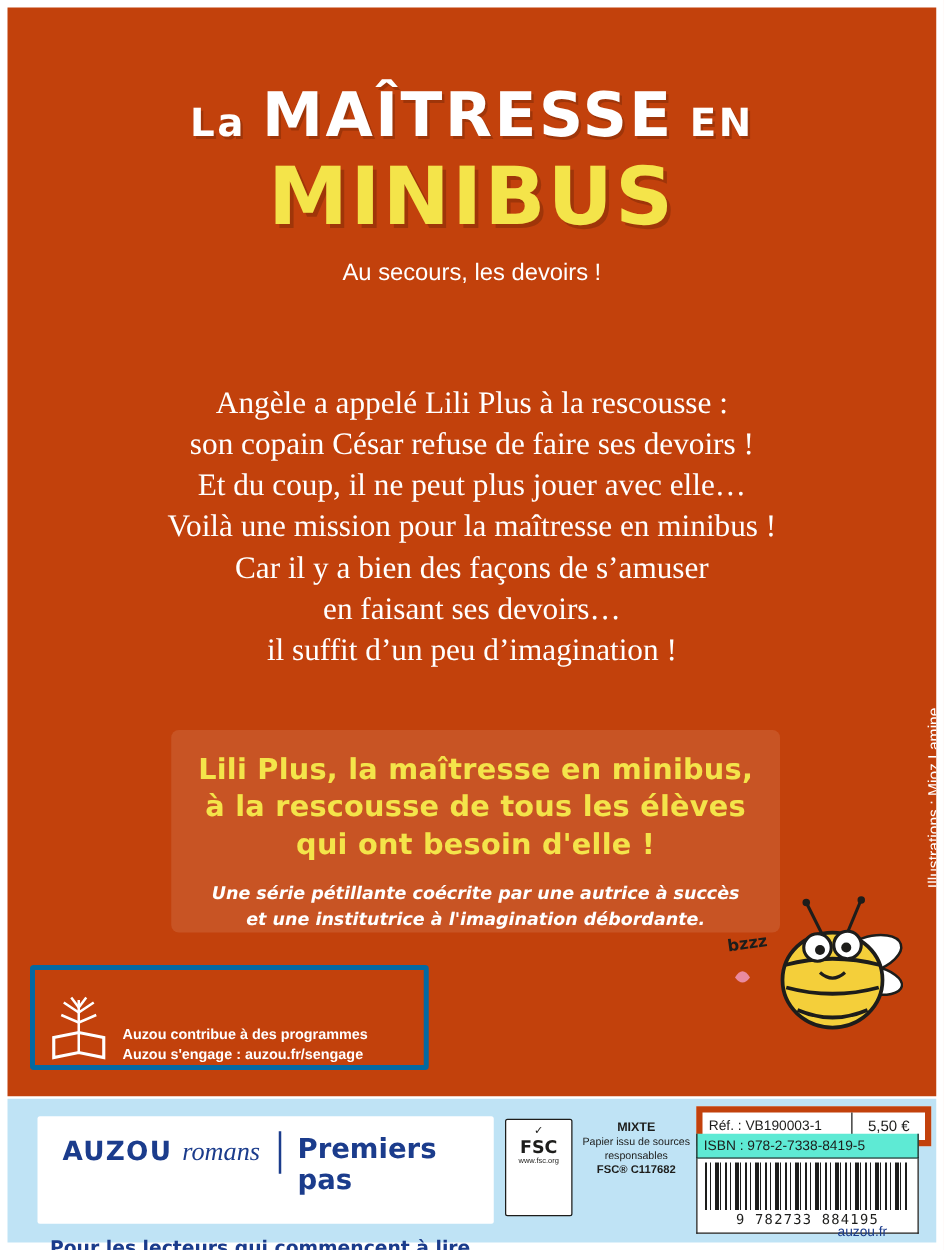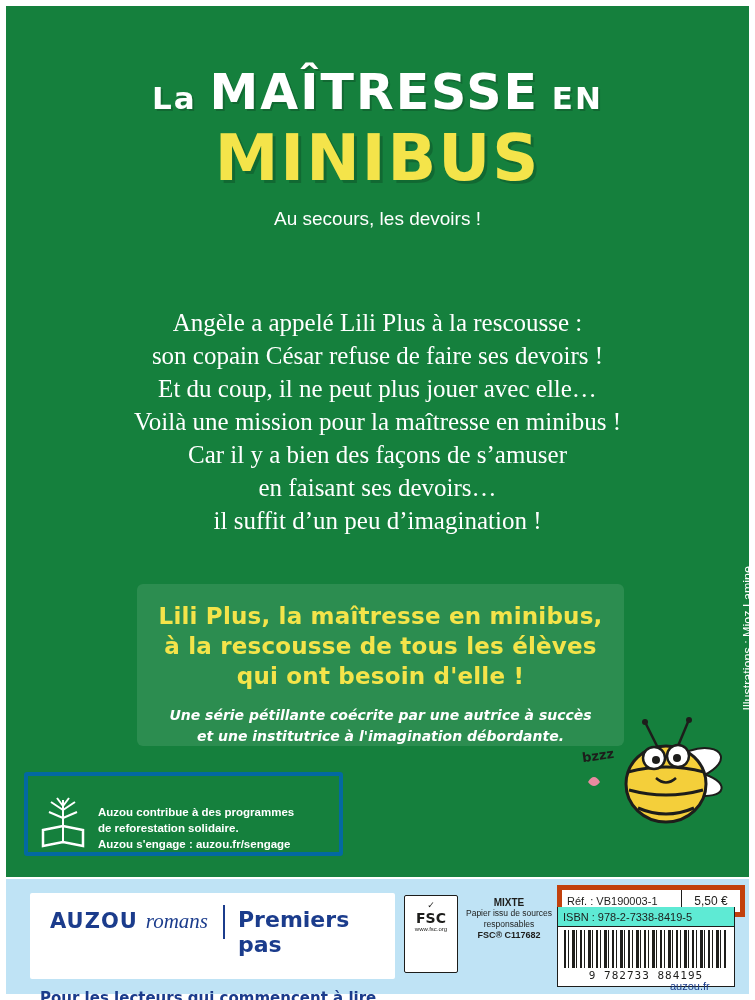--- a/index.html
+++ b/index.html
@@ -19,21 +19,21 @@
     height: 1000px;
     background: #ffffff;
   }
   
   .cover {
     position: absolute;
     left: 6px;
     top: 6px;
     width: 743px;
     height: 871px;
-    background: #15803d;
+    background: #c2410c;
     overflow: hidden;
   }
   
   .title-block {
     position: absolute;
     left: 0;
     top: 62px;
     width: 743px;
     text-align: center;
   }
@@ -439,21 +439,20 @@
       <div class="eco-icon">
         <svg width="52" height="56" viewBox="0 0 52 56">
           <path d="M26 4 L26 30" stroke="#ffffff" stroke-width="2"></path>
           <path d="M26 14 L14 6 M26 14 L38 6 M26 22 L12 16 M26 22 L40 16 M26 10 L20 2 M26 10 L32 2" stroke="#ffffff" stroke-width="2" fill="none"></path>
           <path d="M6 34 L26 30 L46 34 L46 50 L26 46 L6 50 Z" fill="none" stroke="#ffffff" stroke-width="2.5"></path>
           <path d="M26 30 L26 46" stroke="#ffffff" stroke-width="2"></path>
         </svg>
       </div>
       <div class="eco-text">
         <div>Auzou contribue à des programmes</div>
-        <div>de reforestation solidaire.</div>
         <div>Auzou s'engage : auzou.fr/sengage</div>
       </div>
     </div>
   </div>
 
   <div class="footer">
     <div class="footer-blue"></div>
 
     <div class="brand-box">
       <div class="brand-line">

